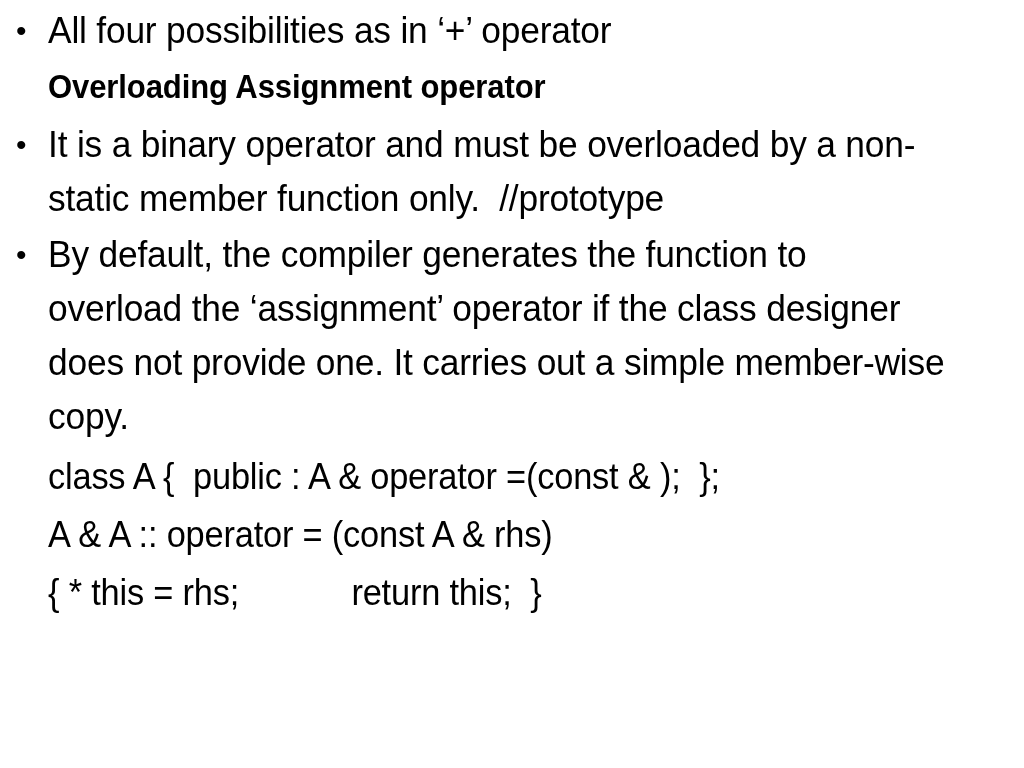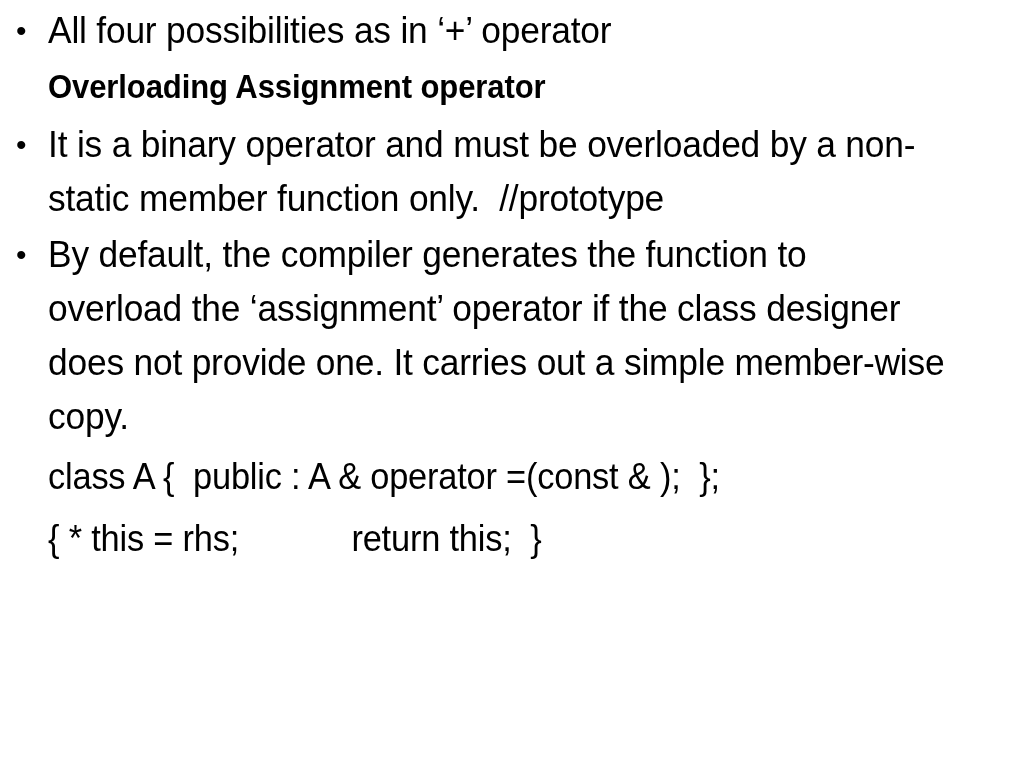--- a/index.html
+++ b/index.html
@@ -130,20 +130,23 @@
     </div>
 
     <div class="spacer-6"></div>
 
     <div class="para-plain">
       <div class="code-line">class A {  public : A &amp; operator =(const &amp; );  };</div>
     </div>
 
     <div class="spacer-4"></div>
 
+    <div class="para-plain">
+      <div class="code-line">A &amp; A :: operator = (const A &amp; rhs)</div>
+    </div>
 
     <div class="spacer-4"></div>
 
     <div class="para-plain">
       <div class="code-line">{ * this = rhs;            return this;  }</div>
     </div>
 
   </div>
 </div>
 

